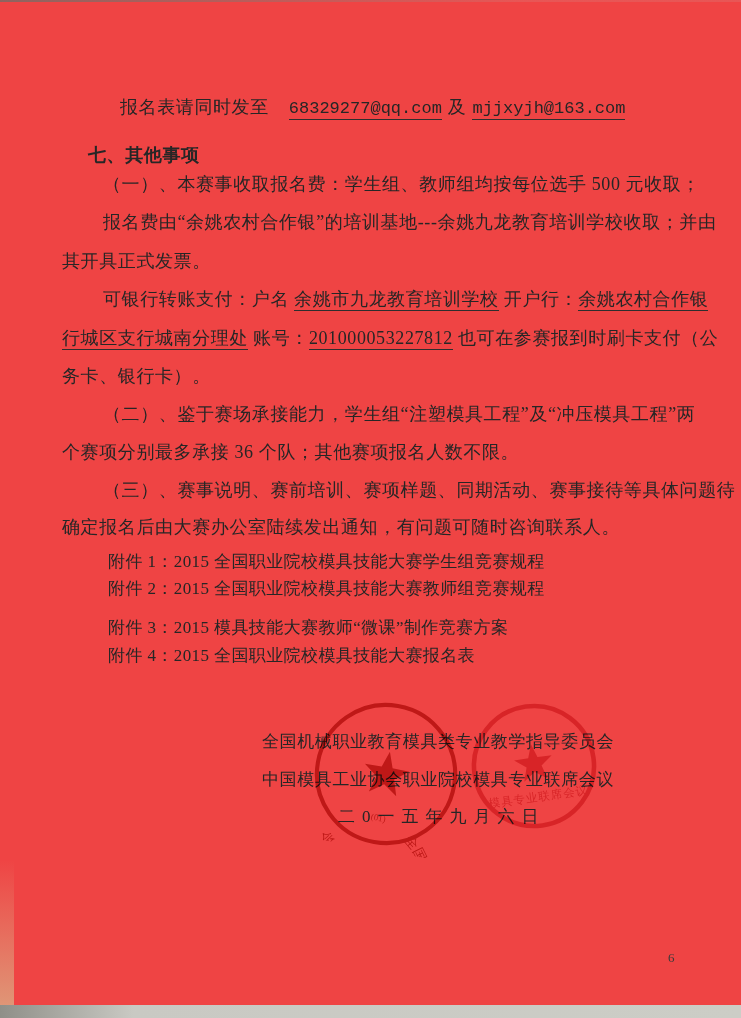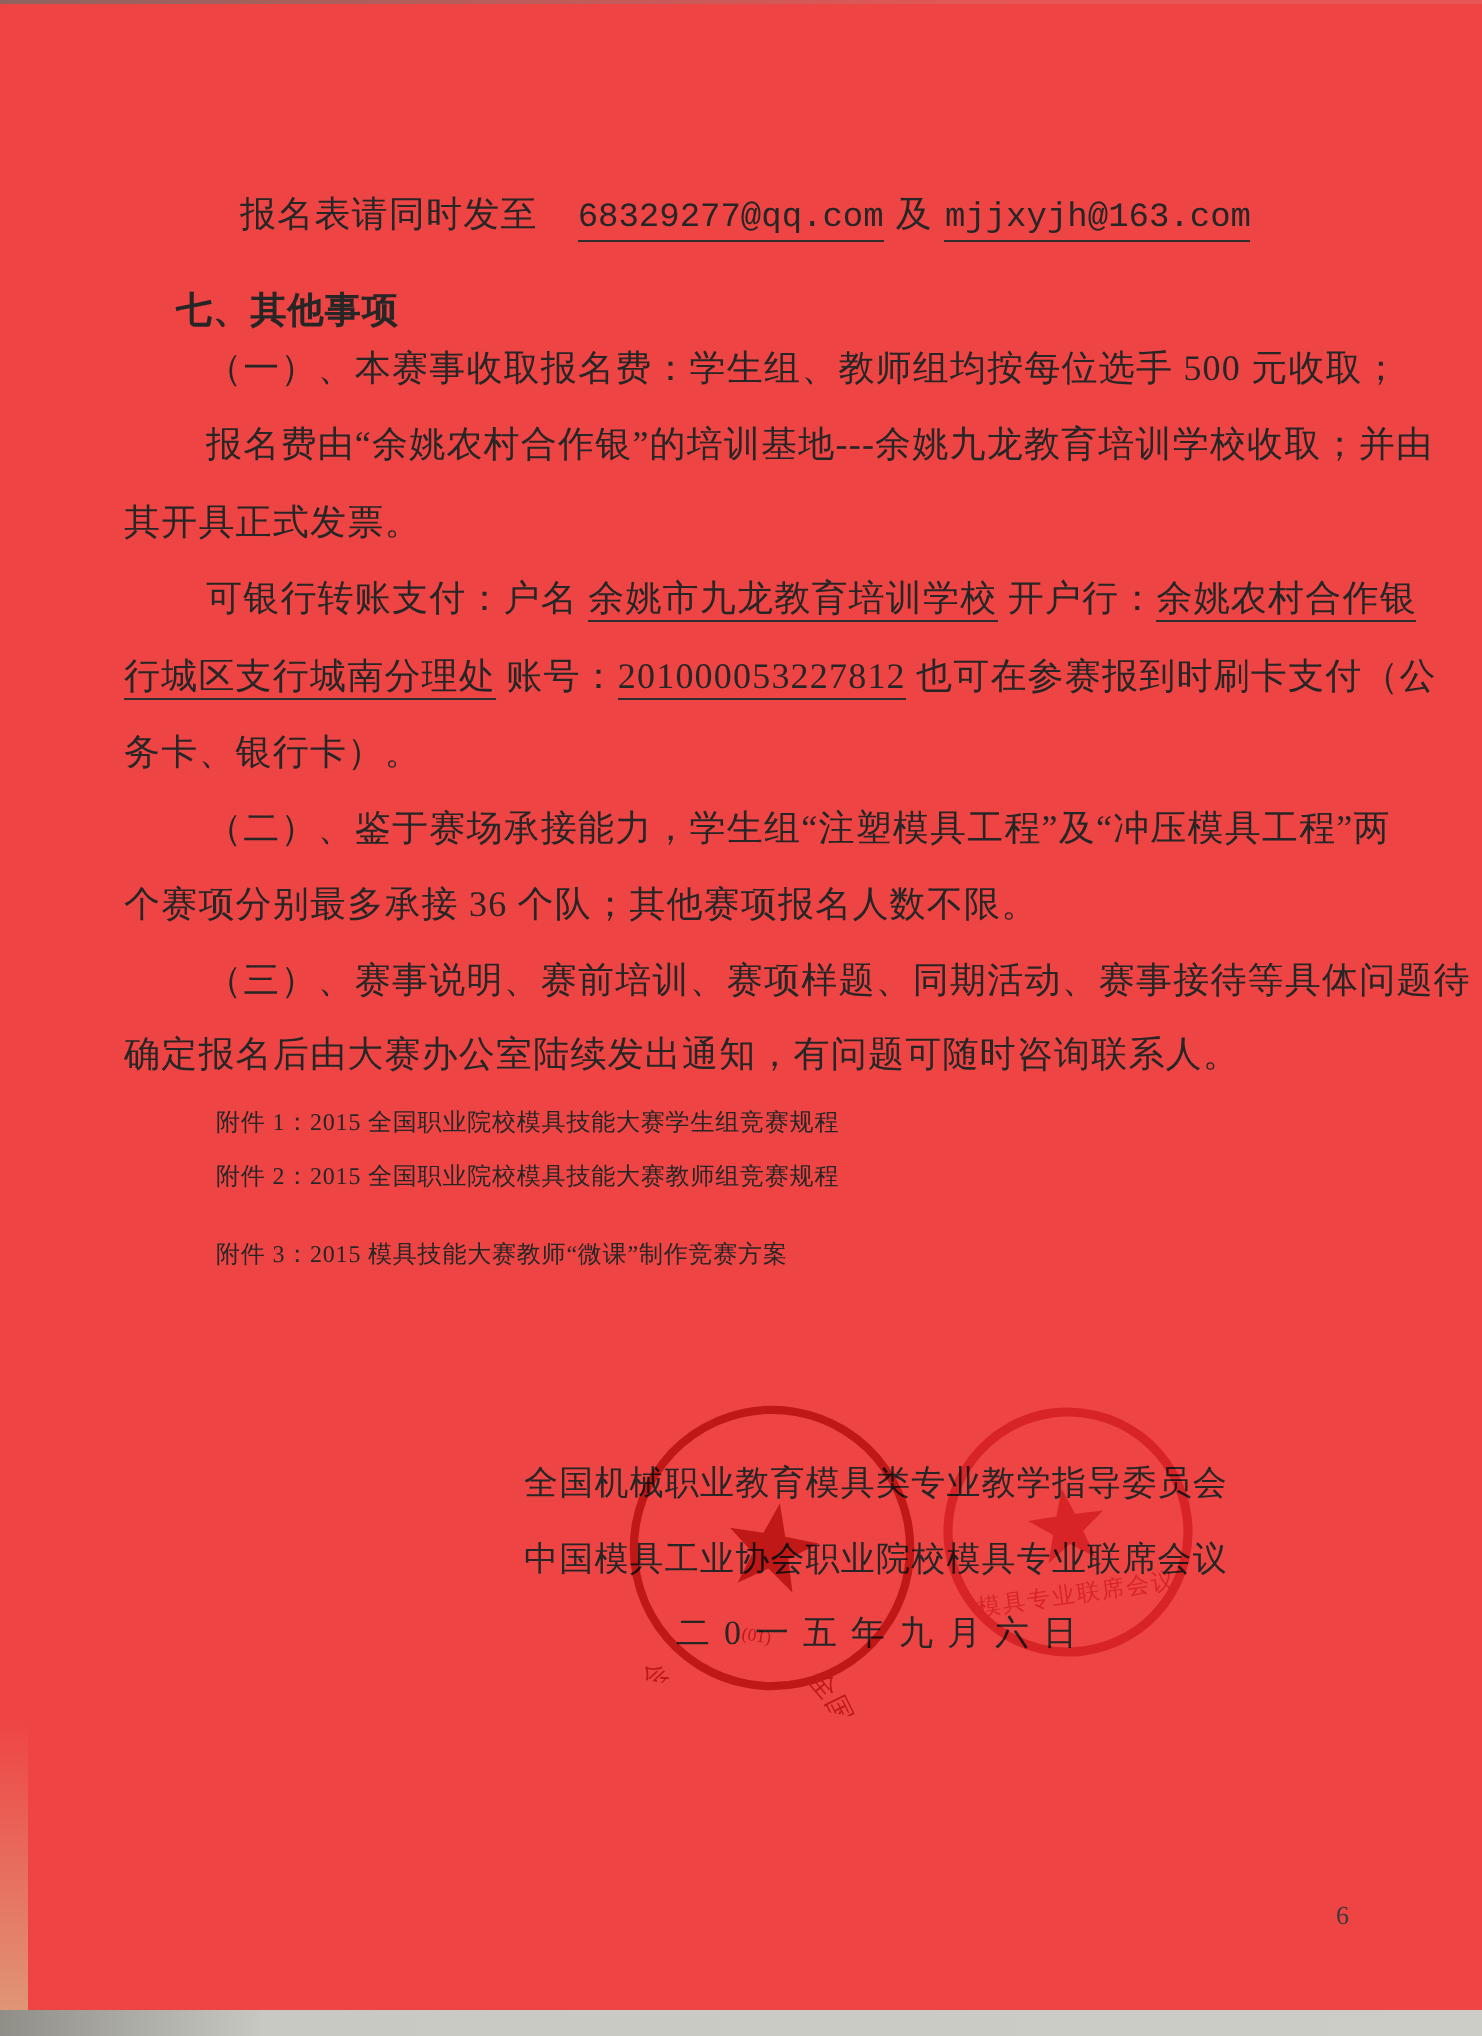--- a/index.html
+++ b/index.html
@@ -27,21 +27,21 @@
     position:absolute;left:0;bottom:13px;width:14px;height:145px;
     background:linear-gradient(to top, rgba(213,204,152,.6), rgba(213,204,152,0));
   }
   .ln{
     position:absolute;
     white-space:nowrap;
     font-size:18px;
     line-height:22px;
     letter-spacing:.6px;
   }
-  .ln.small{font-size:12px;line-height:19px;letter-spacing:.4px;}
+  .ln.small{font-size:17px;line-height:19px;letter-spacing:.4px;}
   .ln.bold{font-weight:bold;}
   .u{border-bottom:1.3px solid #2e2e2e;padding-bottom:1px;}
   .mono{font-family:"Liberation Mono","DejaVu Sans Mono",monospace;font-size:17px;letter-spacing:0;}
   .gap{display:inline-block;width:20px;}
   .gap-sm{display:inline-block;width:6px;}
   .date-line{letter-spacing:7px;}
   .pagenum{position:absolute;font-size:13px;color:#3a3a3a;}
   .stamp{
     position:absolute;
     mix-blend-mode:multiply;
@@ -75,20 +75,21 @@
 
   <div class="ln" style="top:403px;left:103px">（二）、鉴于赛场承接能力，学生组“注塑模具工程”及“冲压模具工程”两</div>
   <div class="ln" style="top:441px;left:62px">个赛项分别最多承接 36 个队；其他赛项报名人数不限。</div>
 
   <div class="ln" style="top:516px;left:62px">确定报名后由大赛办公室陆续发出通知，有问题可随时咨询联系人。</div>
   <div class="ln" style="top:479px;left:103px">（三）、赛事说明、赛前培训、赛项样题、同期活动、赛事接待等具体问题待</div>
 
   <div class="ln small" style="top:552px;left:108px">附件 1：2015 全国职业院校模具技能大赛学生组竞赛规程</div>
   <div class="ln small" style="top:579px;left:108px">附件 2：2015 全国职业院校模具技能大赛教师组竞赛规程</div>
   <div class="ln small" style="top:618px;left:108px">附件 3：2015 模具技能大赛教师“微课”制作竞赛方案</div>
+  <div class="ln small" style="top:646px;left:108px">附件 4：2015 全国职业院校模具技能大赛报名表</div>
 
   <div class="ln" style="top:731px;left:262px;font-size:17px">全国机械职业教育模具类专业教学指导委员会</div>
   <div class="ln" style="top:769px;left:262px;font-size:17px">中国模具工业协会职业院校模具专业联席会议</div>
   <div class="ln date-line" style="top:806px;left:338px;font-size:17px">二0一五年九月六日</div>
 
   <svg class="stamp left-seal" style="left:312px;top:698px" width="148" height="152" viewBox="0 0 150 152">
     <circle cx="75" cy="76" r="70" fill="none" stroke-width="4.2" stroke="#c5413b"></circle>
     <defs>
       <path id="ringL" d="M 75 131 A 55 55 0 1 1 74.9 131"></path>
     </defs>

